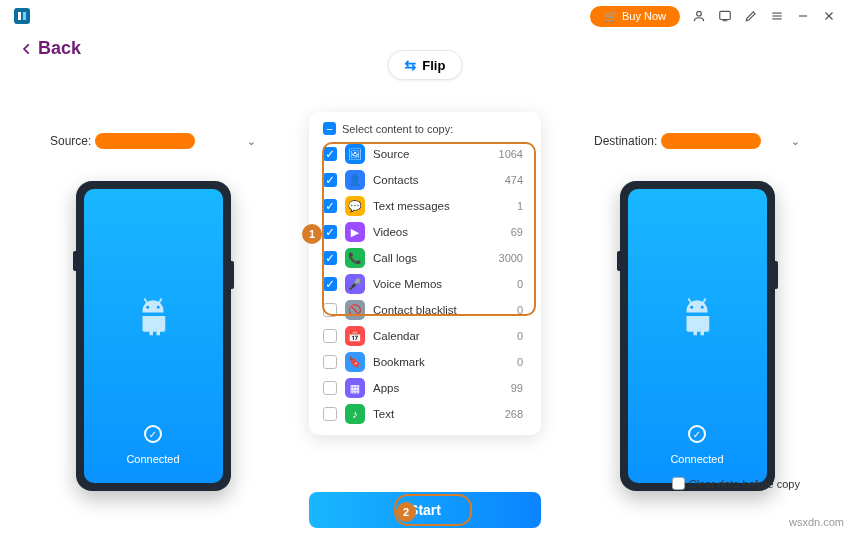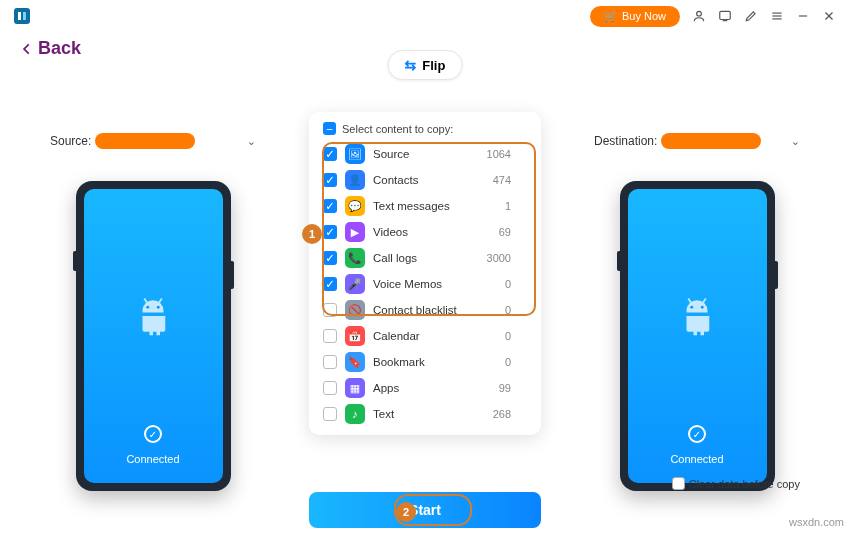--- a/index.html
+++ b/index.html
@@ -29,21 +29,21 @@
     .center-panel { position: absolute; left: 50%; transform: translateX(-50%); top: 112px; width: 232px; background: #fff; border-radius: 10px; box-shadow: 0 4px 18px rgba(0,0,0,0.12); padding: 10px 0 8px 0; }
     .select-header { display: flex; align-items: center; gap: 6px; font-size: 11px; color: #444; padding: 0 14px 6px 14px; }
     .select-all-box { width: 13px; height: 13px; background: #0a84ff; border-radius: 3px; display: flex; align-items: center; justify-content: center; color: #fff; font-size: 10px; }
     .content-list { max-height: 340px; overflow-y: auto; padding: 0 6px 0 14px; }
     .content-item { display: flex; align-items: center; gap: 8px; padding: 3px 0; font-size: 11.5px; color: #333; }
     .chk { width: 14px; height: 14px; border-radius: 3px; display: flex; align-items: center; justify-content: center; flex-shrink: 0; }
     .chk.on { background: #0a84ff; color: #fff; }
     .chk.off { border: 1.5px solid #bbb; background: #fff; }
     .app-icon { width: 20px; height: 20px; border-radius: 5px; display: flex; align-items: center; justify-content: center; flex-shrink: 0; }
     .item-label { flex: 1; }
-    .item-count { color: #888; font-size: 11px; padding-right: 24px; }
+    .item-count { color: #888; font-size: 11px; padding-right: 12px; }
     .highlight-box { position: absolute; border: 2px solid #d87c2a; border-radius: 10px; pointer-events: none; }
     .annotation-badge { position: absolute; width: 20px; height: 20px; background: #d87c2a; border-radius: 50%; color: #fff; font-size: 11px; font-weight: bold; display: flex; align-items: center; justify-content: center; z-index: 5; }
     .start-btn { position: absolute; left: 50%; transform: translateX(-50%); bottom: 20px; width: 232px; height: 36px; background: linear-gradient(90deg, #19b7ff 0%, #0a84ff 100%); border: none; border-radius: 8px; color: #fff; font-size: 14px; font-weight: 600; cursor: pointer; }
     .clear-data { position: absolute; right: 50px; bottom: 58px; display: flex; align-items: center; gap: 4px; font-size: 11px; color: #333; }
     .clear-chk { width: 13px; height: 13px; border: 1.5px solid #aaa; border-radius: 3px; background: #fff; }
     .watermark { position: absolute; right: 6px; bottom: 20px; font-size: 11px; color: #999; }
     svg { display: block; }
   </style>
 </head>
 <body>

